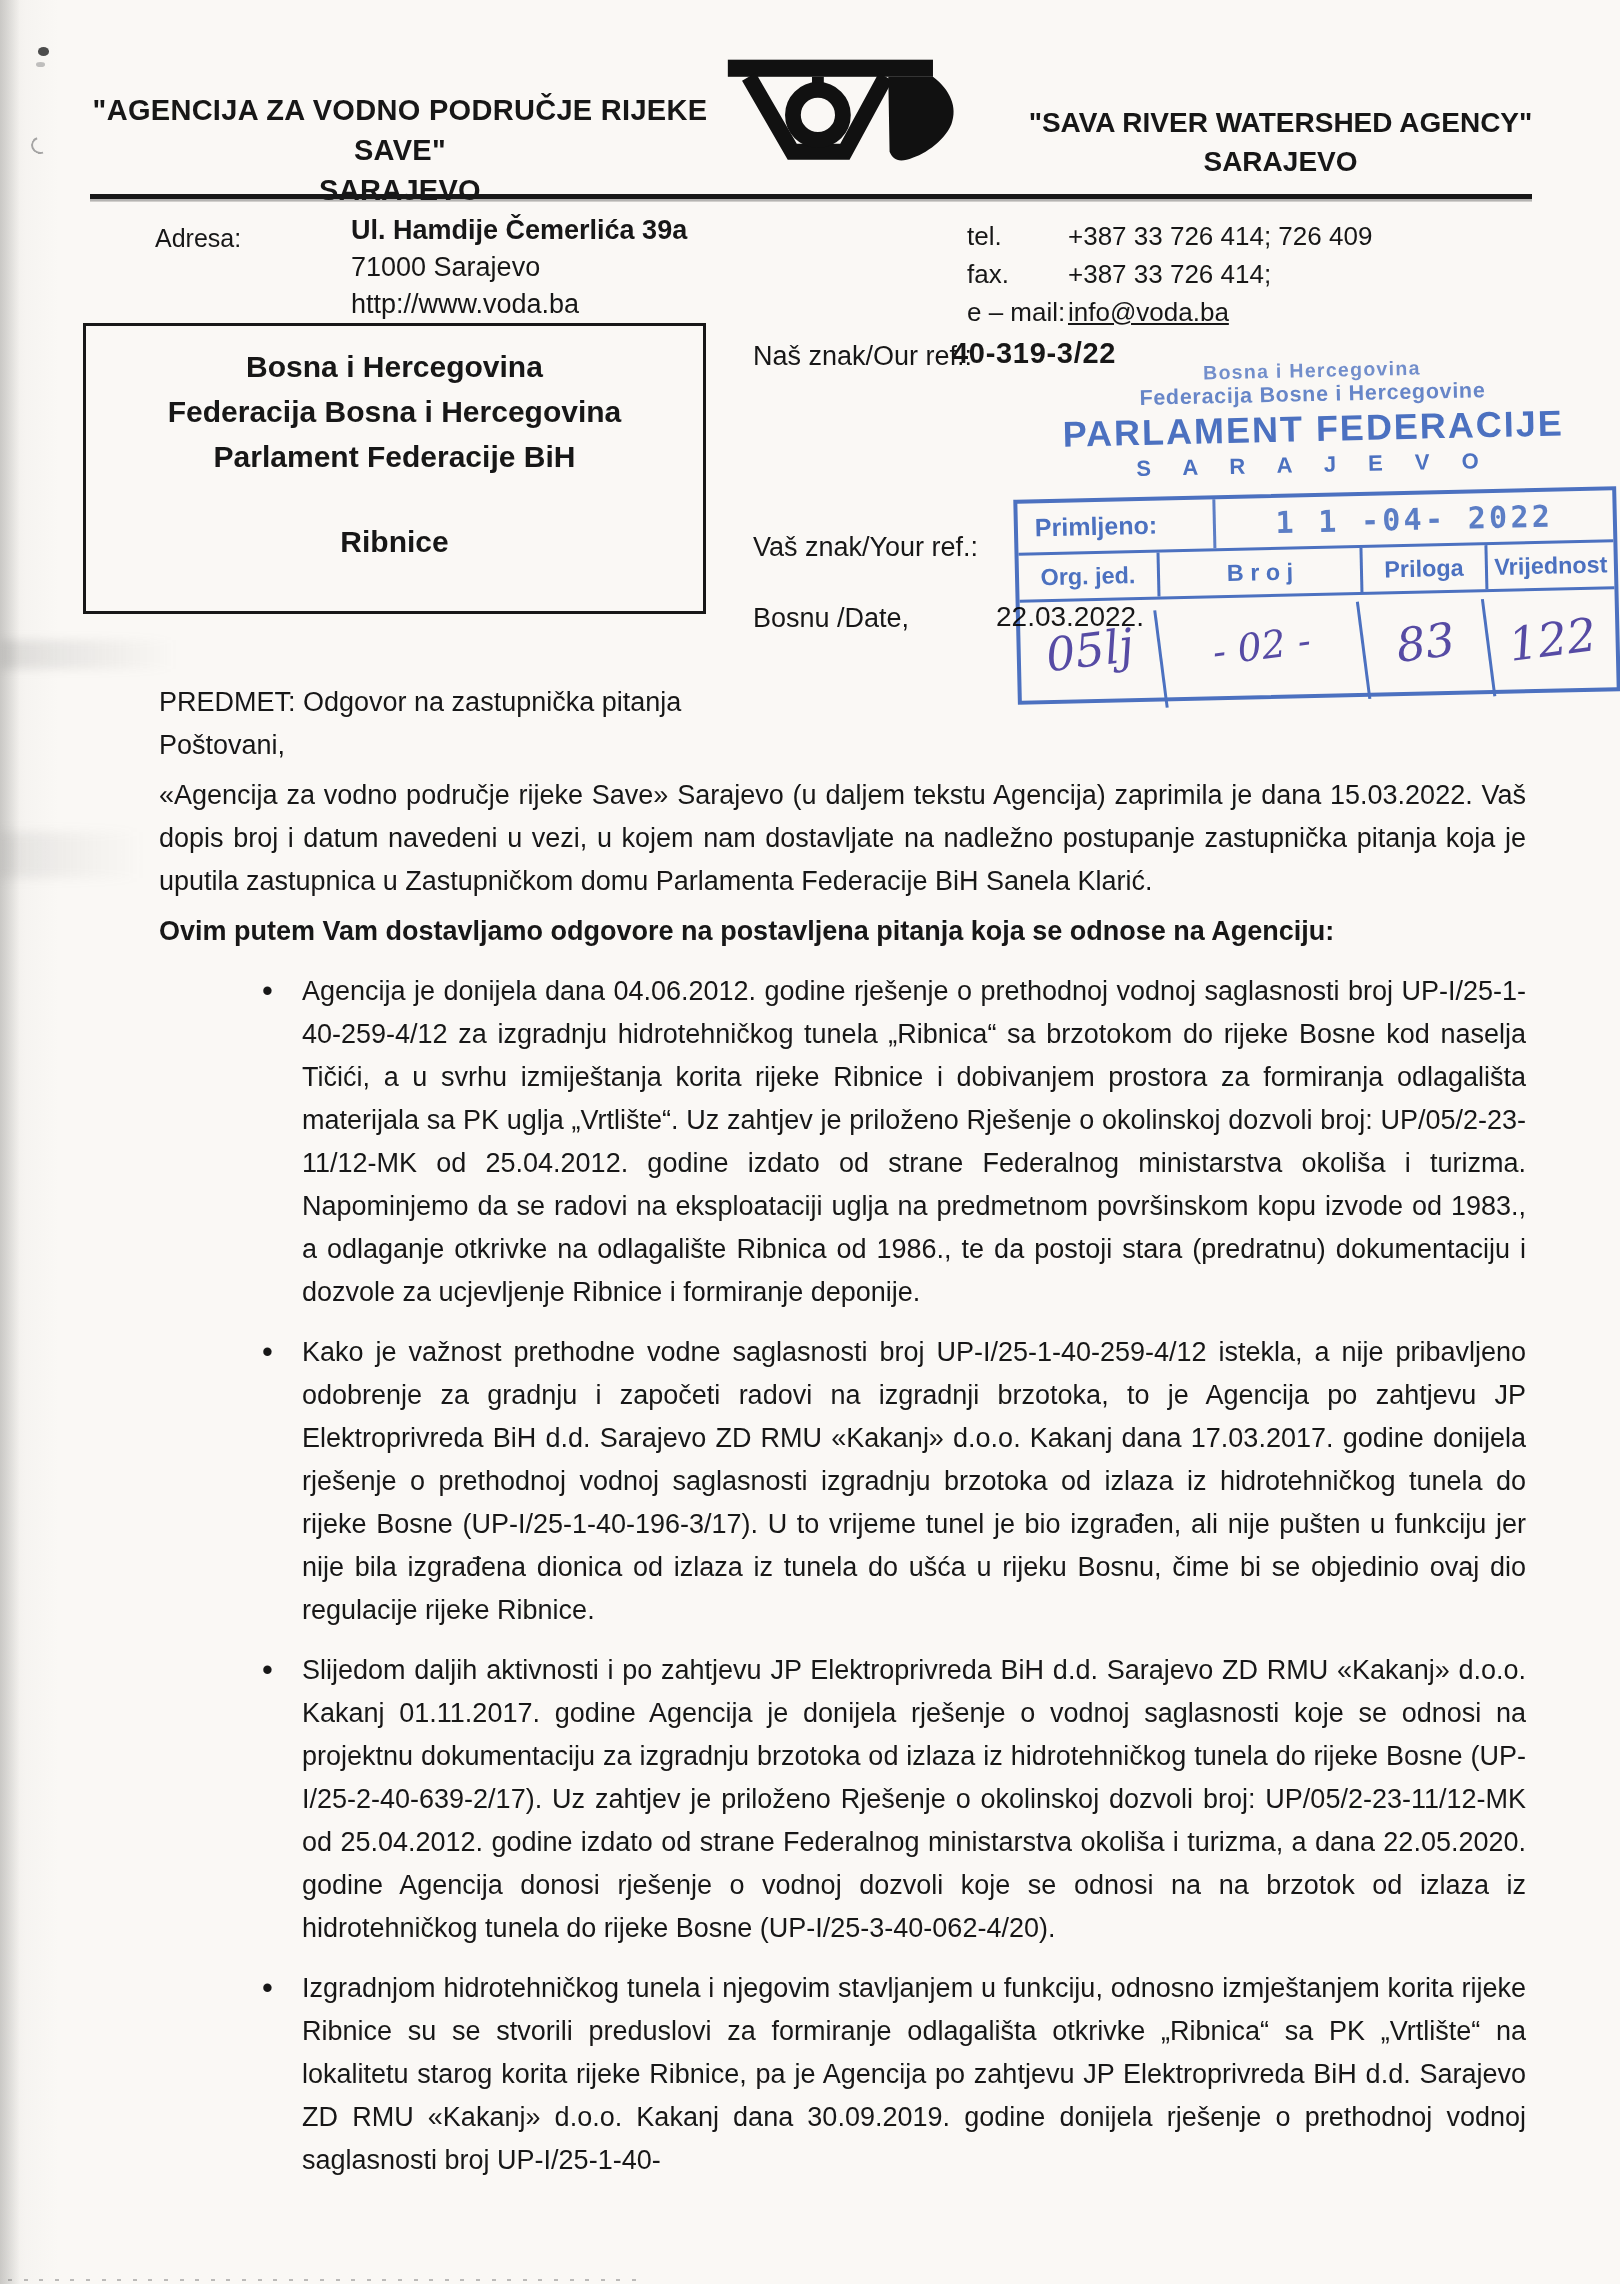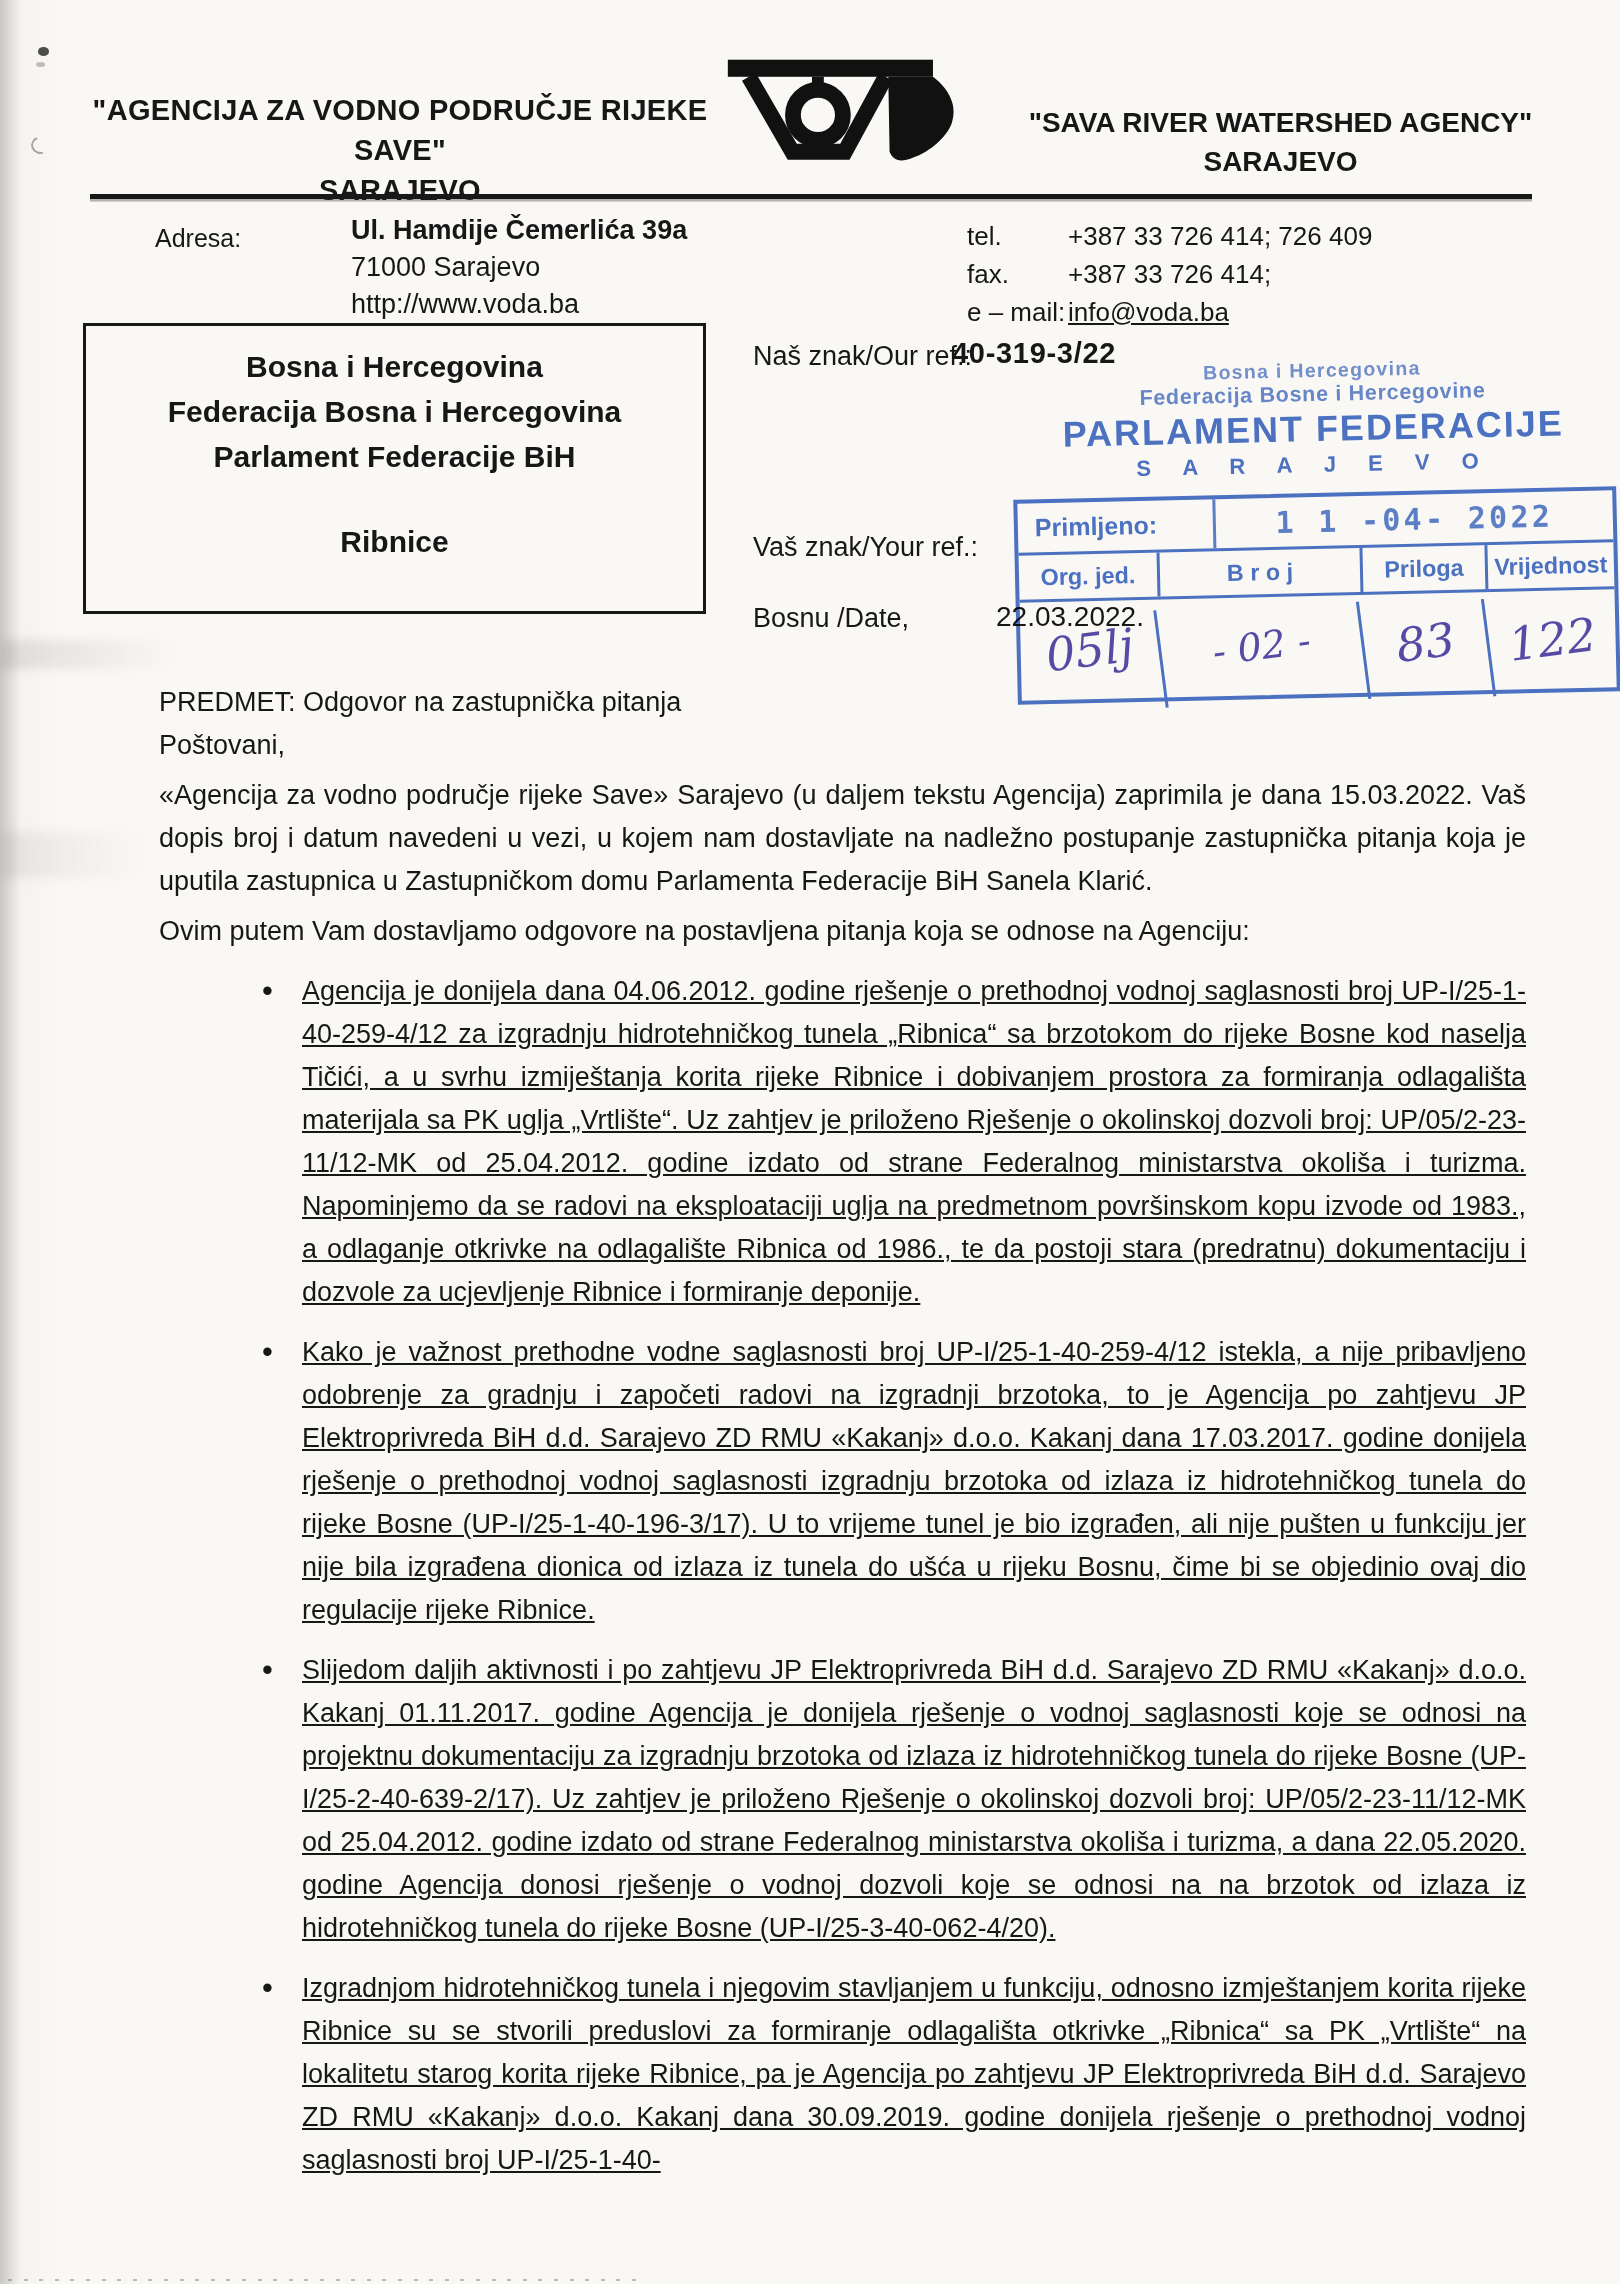--- a/index.html
+++ b/index.html
@@ -83,23 +83,23 @@
     transform:rotate(-6deg); font-weight:normal; }
   .hand-sm { font-size:38px; }
 
   
   .bodytext { position:absolute; left:159px; top:681px; width:1367px;
     font-size:27px; line-height:43px; }
   .subject { margin:0; }
   .veza { margin-top:29px; }
   .salutation { margin-top:0px; }
   .para1 { margin-top:6.5px; text-align:justify; }
-  .para2 { margin-top:7.8px; }
+  .para2 { margin-top:7.8px;font-weight:bold; }
   .bullets { list-style:none; margin:11.7px 0 0 0; padding:0; }
-  .bullets li { position:relative; padding-left:143px; text-align:justify; margin-top:17px;text-decoration:underline; }
+  .bullets li { position:relative; padding-left:143px; text-align:justify; margin-top:17px; }
   .bullets li::before { content:"\2022"; position:absolute; left:103px; top:-1.3px; font-size:31px; }
 </style>
 </head>
 <body>
 
 <div class="page">
 
   <div class="edge-shade"></div>
   <div class="staple-dot"></div>
   <div class="staple-smudge"></div>

